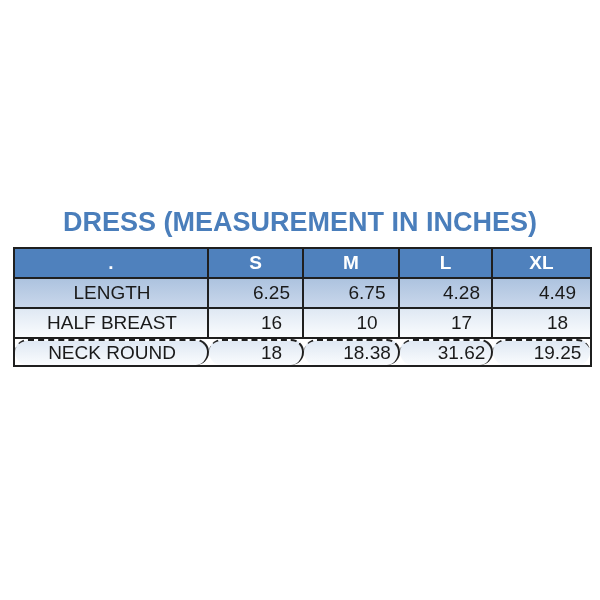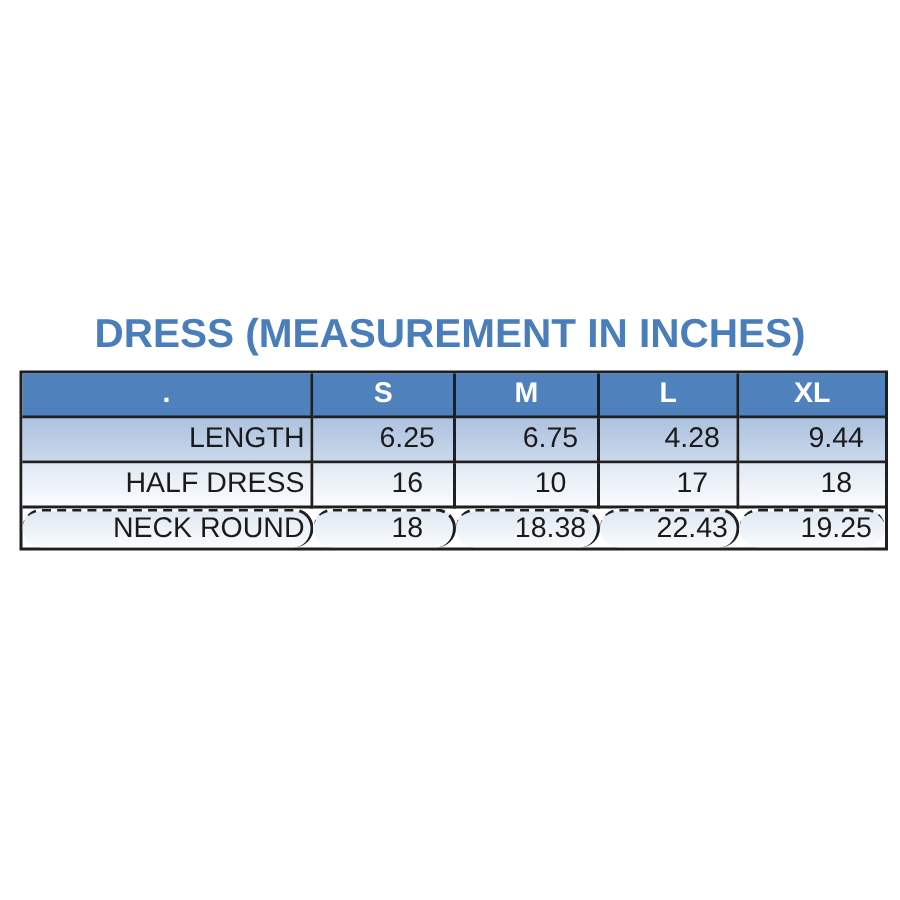--- a/index.html
+++ b/index.html
@@ -53,21 +53,21 @@
   th:last-child, td:last-child { border-right: none; }
   tbody tr:last-child td { border-bottom: none; border-radius: 13px; }
   thead th {
     background: var(--header-bg);
     color: var(--header-text);
     font-weight: bold;
     text-align: center;
     height: 30px;
   }
   tbody td { text-align: center; padding-left: 36px; }
-  tbody td.label-cell { text-align: right; padding-left: 6px; }
+  tbody td.label-cell { text-align: center; padding-left: 6px; }
   tbody tr.row-odd td {
     background: linear-gradient(to bottom, var(--odd-top), var(--odd-bottom));
   }
   tbody tr.row-even td {
     background: linear-gradient(to bottom, var(--even-top), var(--even-bottom));
   }
   tbody tr:nth-child(1) td, tbody tr:nth-child(2) td { height: 30px; }
   tbody tr:nth-child(3) td, tbody tr:nth-child(4) td { height: 26px; }
   
   tbody tr.dashed-above td { border-top: 2px dashed var(--border); }
@@ -96,32 +96,32 @@
         <th>L</th>
         <th>XL</th>
       </tr>
     </thead>
     <tbody>
       <tr class="row-odd">
         <td class="label-cell">LENGTH</td>
         <td>6.25</td>
         <td>6.75</td>
         <td>4.28</td>
-        <td>9.44</td>
+        <td>4.49</td>
       </tr>
       <tr class="row-even">
-        <td class="label-cell">HALF DRESS</td>
+        <td class="label-cell">HALF BREAST</td>
         <td>16</td>
         <td>10</td>
         <td>17</td>
         <td>18</td>
       </tr>
       <tr class="row-even dashed-above">
         <td class="label-cell">NECK ROUND</td>
         <td>18</td>
         <td>18.38</td>
-        <td>22.43</td>
+        <td>31.62</td>
         <td>19.25</td>
       </tr>
     </tbody>
   </table>
 
 </div>
 
 </body></html>

